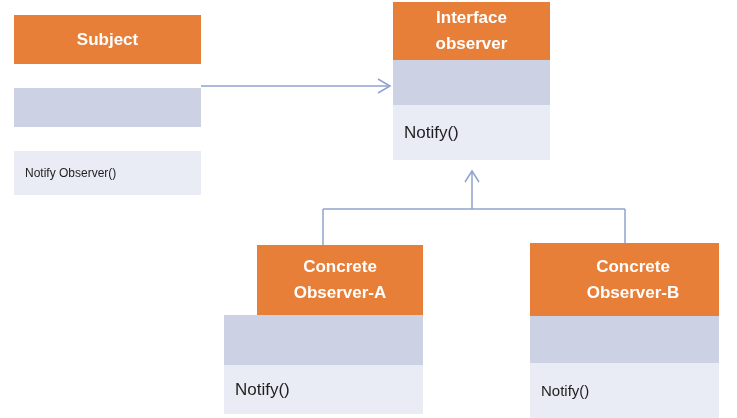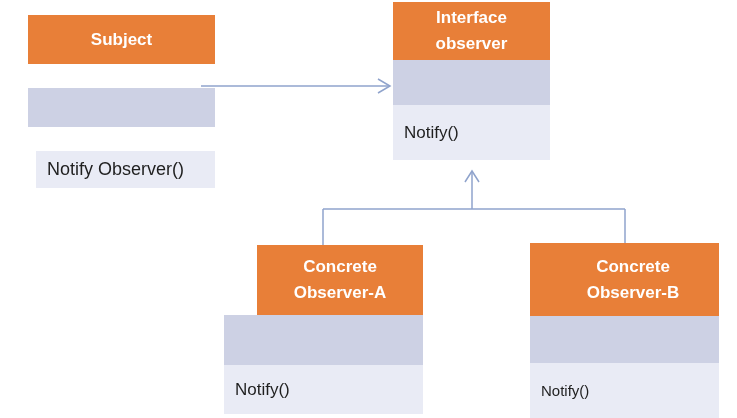--- a/index.html
+++ b/index.html
@@ -40,24 +40,24 @@
     background: var(--methods-bg, #e9ebf5);
     color: var(--method-text, #1f1f1f);
     display: flex;
     align-items: center;
     padding-left: 11px;
     box-sizing: border-box;
     font-size: 16px;
   }
 
   
-  .box-subject   { left: 28px;  top: 15px;  width: 187px; gap: 24px; }
+  .box-subject   { left: 14px;  top: 15px;  width: 187px; gap: 24px; }
   .box-subject   .uml-header  { height: 49px; }
   .box-subject   .uml-attrs   { height: 39px; }
-  .box-subject   .uml-methods { height: 37px; font-size: 18px; margin-left: 8px; }
+  .box-subject   .uml-methods { height: 44px; font-size: 12px; }
 
   
   .box-interface { left: 393px; top: 2px;   width: 157px; }
   .box-interface .uml-header  { height: 58px; }
   .box-interface .uml-attrs   { height: 45px; }
   .box-interface .uml-methods { height: 55px; font-size: 17px; }
 
   
   .box-concrete-a { left: 224px; top: 245px; width: 199px; }
   .box-concrete-a .uml-header  { height: 70px; margin-left: 33px; }

